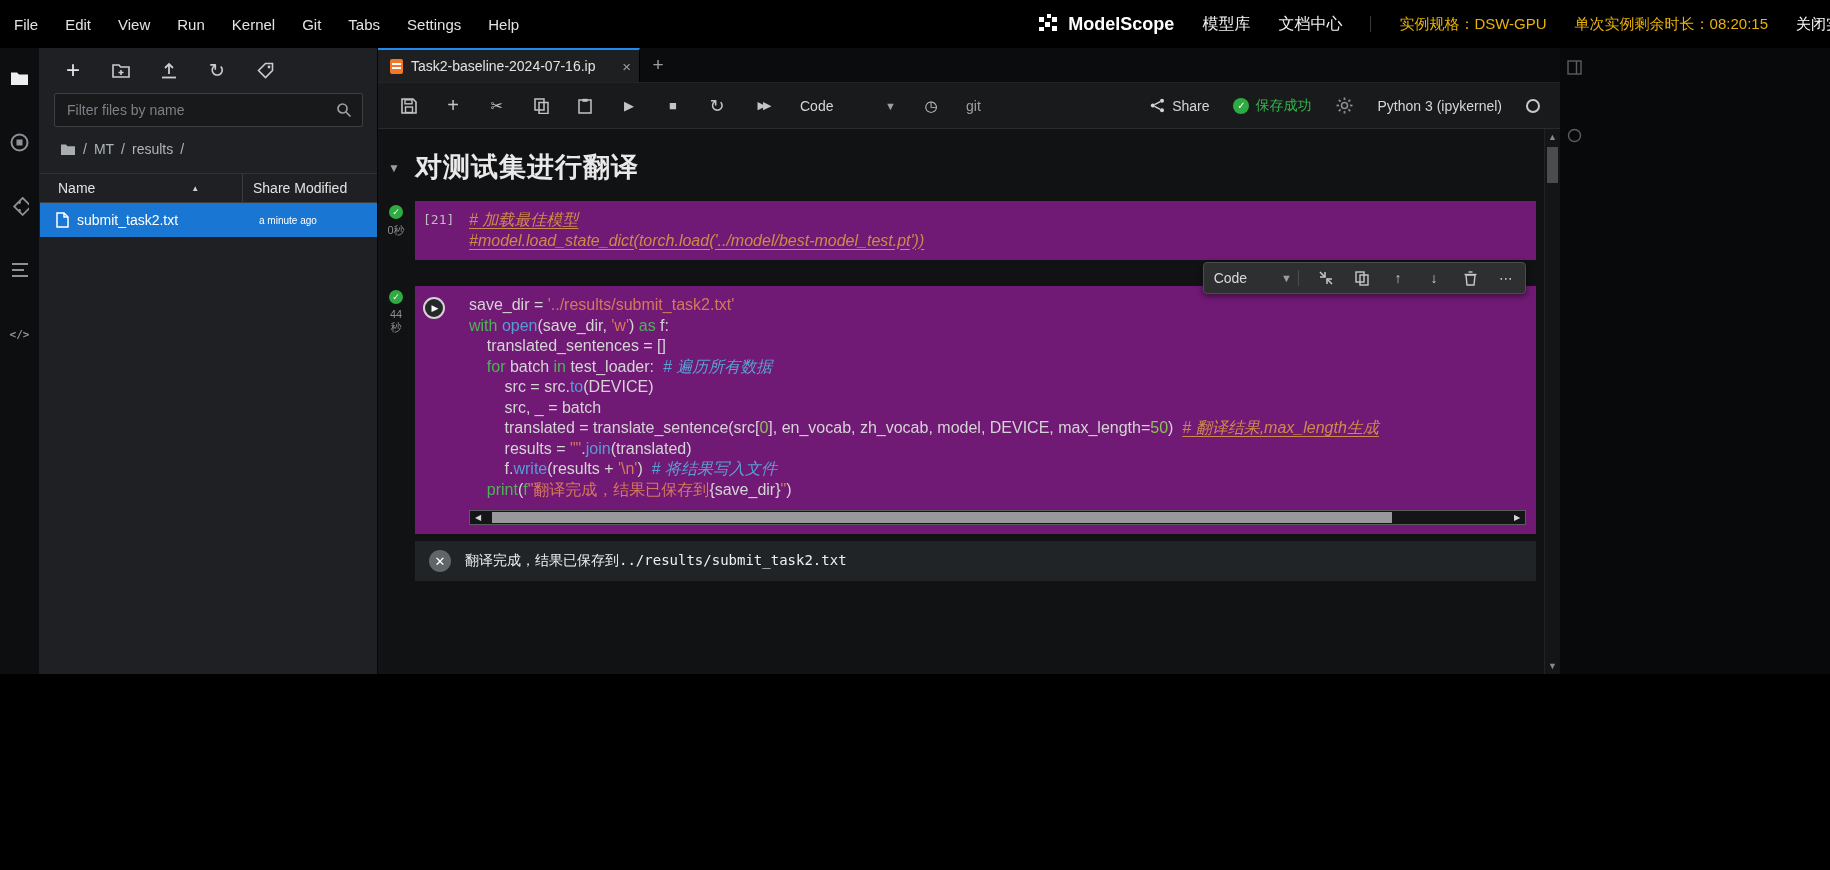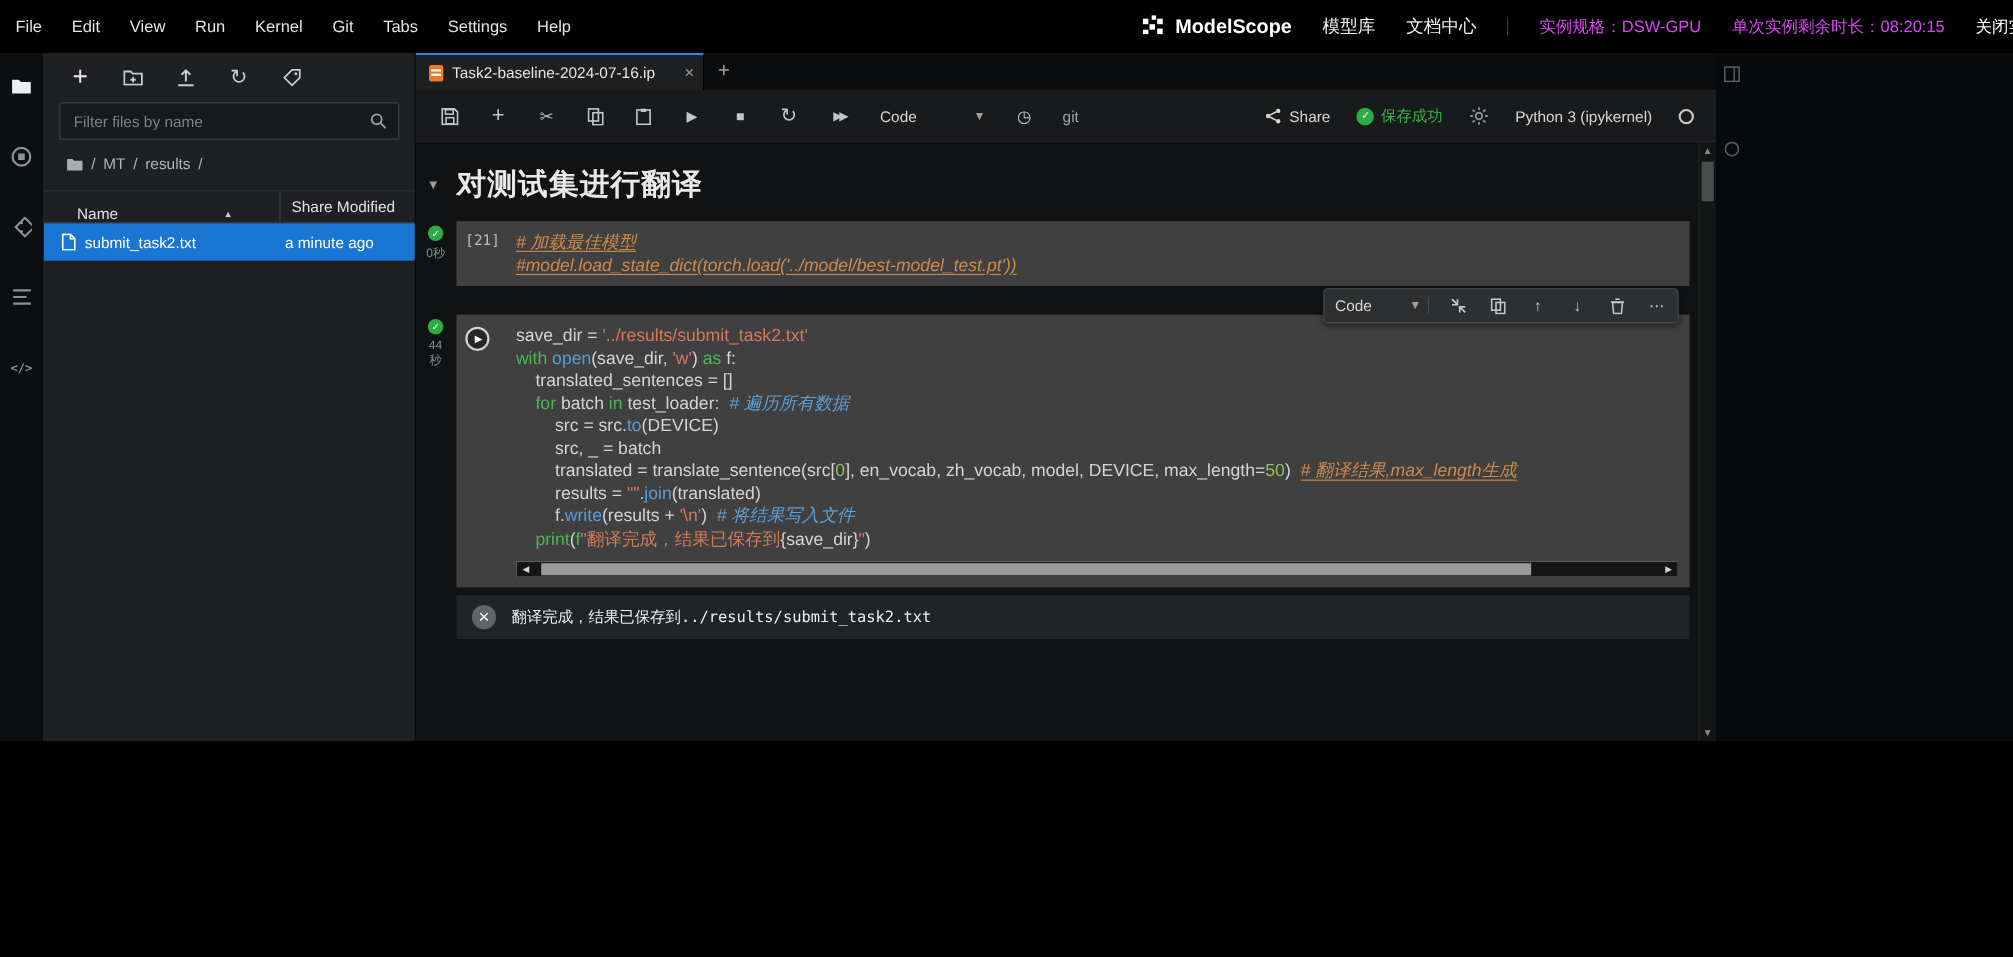--- a/index.html
+++ b/index.html
@@ -7,46 +7,46 @@
   .app{position:relative;width:1830px;height:674px;background:#0a0a0b;overflow:hidden;color:#ddd;}
 
   
   .menubar{position:absolute;left:0;top:0;width:1830px;height:48px;background:#000;display:flex;align-items:center;overflow:hidden;z-index:30;}
   .menus{display:flex;gap:27px;margin-left:14px;font-size:15px;color:#e3e3e3;}
   .menus span{cursor:default;}
   .menubar-right{margin-left:auto;display:flex;align-items:center;gap:28px;margin-right:-26px;white-space:nowrap;}
   .brand{display:flex;align-items:center;gap:8px;font-weight:700;font-size:18px;color:#fff;}
   .top-link{font-size:16px;color:#f0f0f0;font-weight:500;}
   .top-divider{width:1px;height:16px;background:#3a3a3a;}
-  .top-info{font-size:15px;color:#d946ef;}
+  .top-info{font-size:15px;color:#eab308;}
   .top-close{font-size:15px;color:#fff;}
 
   
   .activitybar{position:absolute;left:0;top:48px;width:40px;bottom:0;background:#0d0e10;border-right:1px solid #1f2022;display:flex;flex-direction:column;align-items:center;padding-top:20px;gap:44px;}
   .act-icon{width:20px;height:20px;color:#8d9297;display:flex;align-items:center;justify-content:center;}
   .act-icon.active{color:#eceff1;}
   .code-glyph{font-family:"DejaVu Sans Mono",monospace;font-size:11px;font-weight:bold;}
 
   
   .filebrowser{position:absolute;left:40px;top:48px;width:338px;bottom:0;background:#1e2023;border-right:1px solid #060606;}
   .fb-toolbar{display:flex;align-items:center;gap:30px;padding:13px 0 0 24px;color:#c9cdd1;}
   .fb-toolbar .big-plus{font-size:24px;line-height:18px;color:#e8e8e8;}
   .fb-filter{margin:14px 14px 0 14px;height:34px;background:#17191b;border:1px solid #3c4042;border-radius:2px;display:flex;align-items:center;padding:0 10px;}
   .fb-filter input{flex:1;background:transparent;border:0;outline:0;color:#aeb2b6;font-size:14px;}
   .fb-filter input::placeholder{color:#7c8186;}
   .fb-crumb{display:flex;align-items:center;gap:7px;padding:14px 0 10px 20px;font-size:14px;color:#aeb4b8;}
   .fb-crumb a{color:#aeb4b8;text-decoration:none;cursor:pointer;}
-  .fb-table-head{display:flex;height:30px;align-items:flex-end;border-bottom:1px solid #3a3c3e;border-top:1px solid #303234;font-size:14px;color:#e2e2e2;margin-top:6px;padding-left:12px;}
+  .fb-table-head{display:flex;height:30px;align-items:center;border-bottom:1px solid #3a3c3e;border-top:1px solid #303234;font-size:14px;color:#e2e2e2;margin-top:6px;}
   .fb-col-name{width:202px;padding-left:18px;display:flex;align-items:center;gap:8px;}
   .fb-sort{font-size:8px;color:#cfcfcf;margin-left:88px;}
   .fb-col-mod{flex:1;padding-left:10px;border-left:1px solid #3a3c3e;height:100%;display:flex;align-items:center;}
   .fb-row{display:flex;align-items:center;height:34px;background:#1976d2;color:#fff;font-size:14px;}
   .fb-row .ficon{margin:0 8px 0 16px;display:flex;}
   .fb-row .fname{width:170px;}
-  .fb-row .fmod{flex:1;padding-left:12px;font-size:14px;}
+  .fb-row .fmod{flex:1;padding-left:12px;font-size:10px;}
 
   
   .main{position:absolute;left:378px;top:48px;width:1182px;bottom:0;background:#101214;}
   .tabbar{height:35px;background:#0b0c0d;border-bottom:1px solid #232425;display:flex;}
   .tab{width:262px;display:flex;align-items:center;gap:8px;background:#1e1f21;border-top:2px solid #1f8af0;border-right:1px solid #000;padding:0 8px 0 12px;font-size:14px;color:#e2e2e2;}
   .tab .nb-icon{width:13px;height:15px;background:#f37726;border-radius:2px;position:relative;flex:none;}
   .tab .nb-icon:before{content:"";position:absolute;left:2px;right:2px;top:4px;height:2px;background:#fff;}
   .tab .nb-icon:after{content:"";position:absolute;left:2px;right:2px;top:8px;height:2px;background:#fff;}
   .tab .tab-title{flex:1;white-space:nowrap;overflow:hidden;}
   .tab .tab-close{color:#9e9e9e;font-size:15px;cursor:pointer;}
@@ -67,21 +67,21 @@
 
   
   .nbarea{position:absolute;left:0;right:16px;top:81px;bottom:0;background:#101214;overflow:hidden;}
   .heading-row{position:relative;margin:20px 8px 0 37px;}
   .md-arrow{position:absolute;left:-27px;top:12px;color:#9e9e9e;font-size:12px;cursor:pointer;}
   .nb-heading{font-size:27px;font-weight:700;color:#e9e9e9;letter-spacing:1px;}
 
   .cellwrap{position:relative;margin:16px 8px 0 37px;}
   .gutter{position:absolute;left:-33px;top:4px;width:28px;text-align:center;font-size:11px;color:#8b8f93;}
   .gutter .check-circle{width:14px;height:14px;font-size:9px;margin:0 auto 4px auto;}
-  .cell{background:#404040;display:flex;padding:9px 10px 9px 8px;}
+  .cell{background:#701a75;display:flex;padding:9px 10px 9px 8px;}
   .promptcol{width:46px;flex:none;font-family:"DejaVu Sans Mono",monospace;font-size:13px;color:#bdbdbd;padding-top:2px;}
   .runbtn{width:22px;height:22px;border-radius:50%;border:2px solid #d4d4d4;background:#26282a;color:#fff;display:flex;align-items:center;justify-content:center;font-size:9px;padding-left:2px;cursor:pointer;}
   .codecol{flex:1;overflow:hidden;}
   .code-line{white-space:pre;font-family:"DejaVu Sans Mono",monospace;font-size:16px;line-height:20.5px;height:20.5px;}
   .tk-p{color:#d4d4d4}
   .tk-k{color:#4db357}
   .tk-b{color:#569cd6}
   .tk-s{color:#d4795b}
   .tk-n{color:#8fbf5f}
   .tk-c{color:#5b9fd4;font-style:italic}

